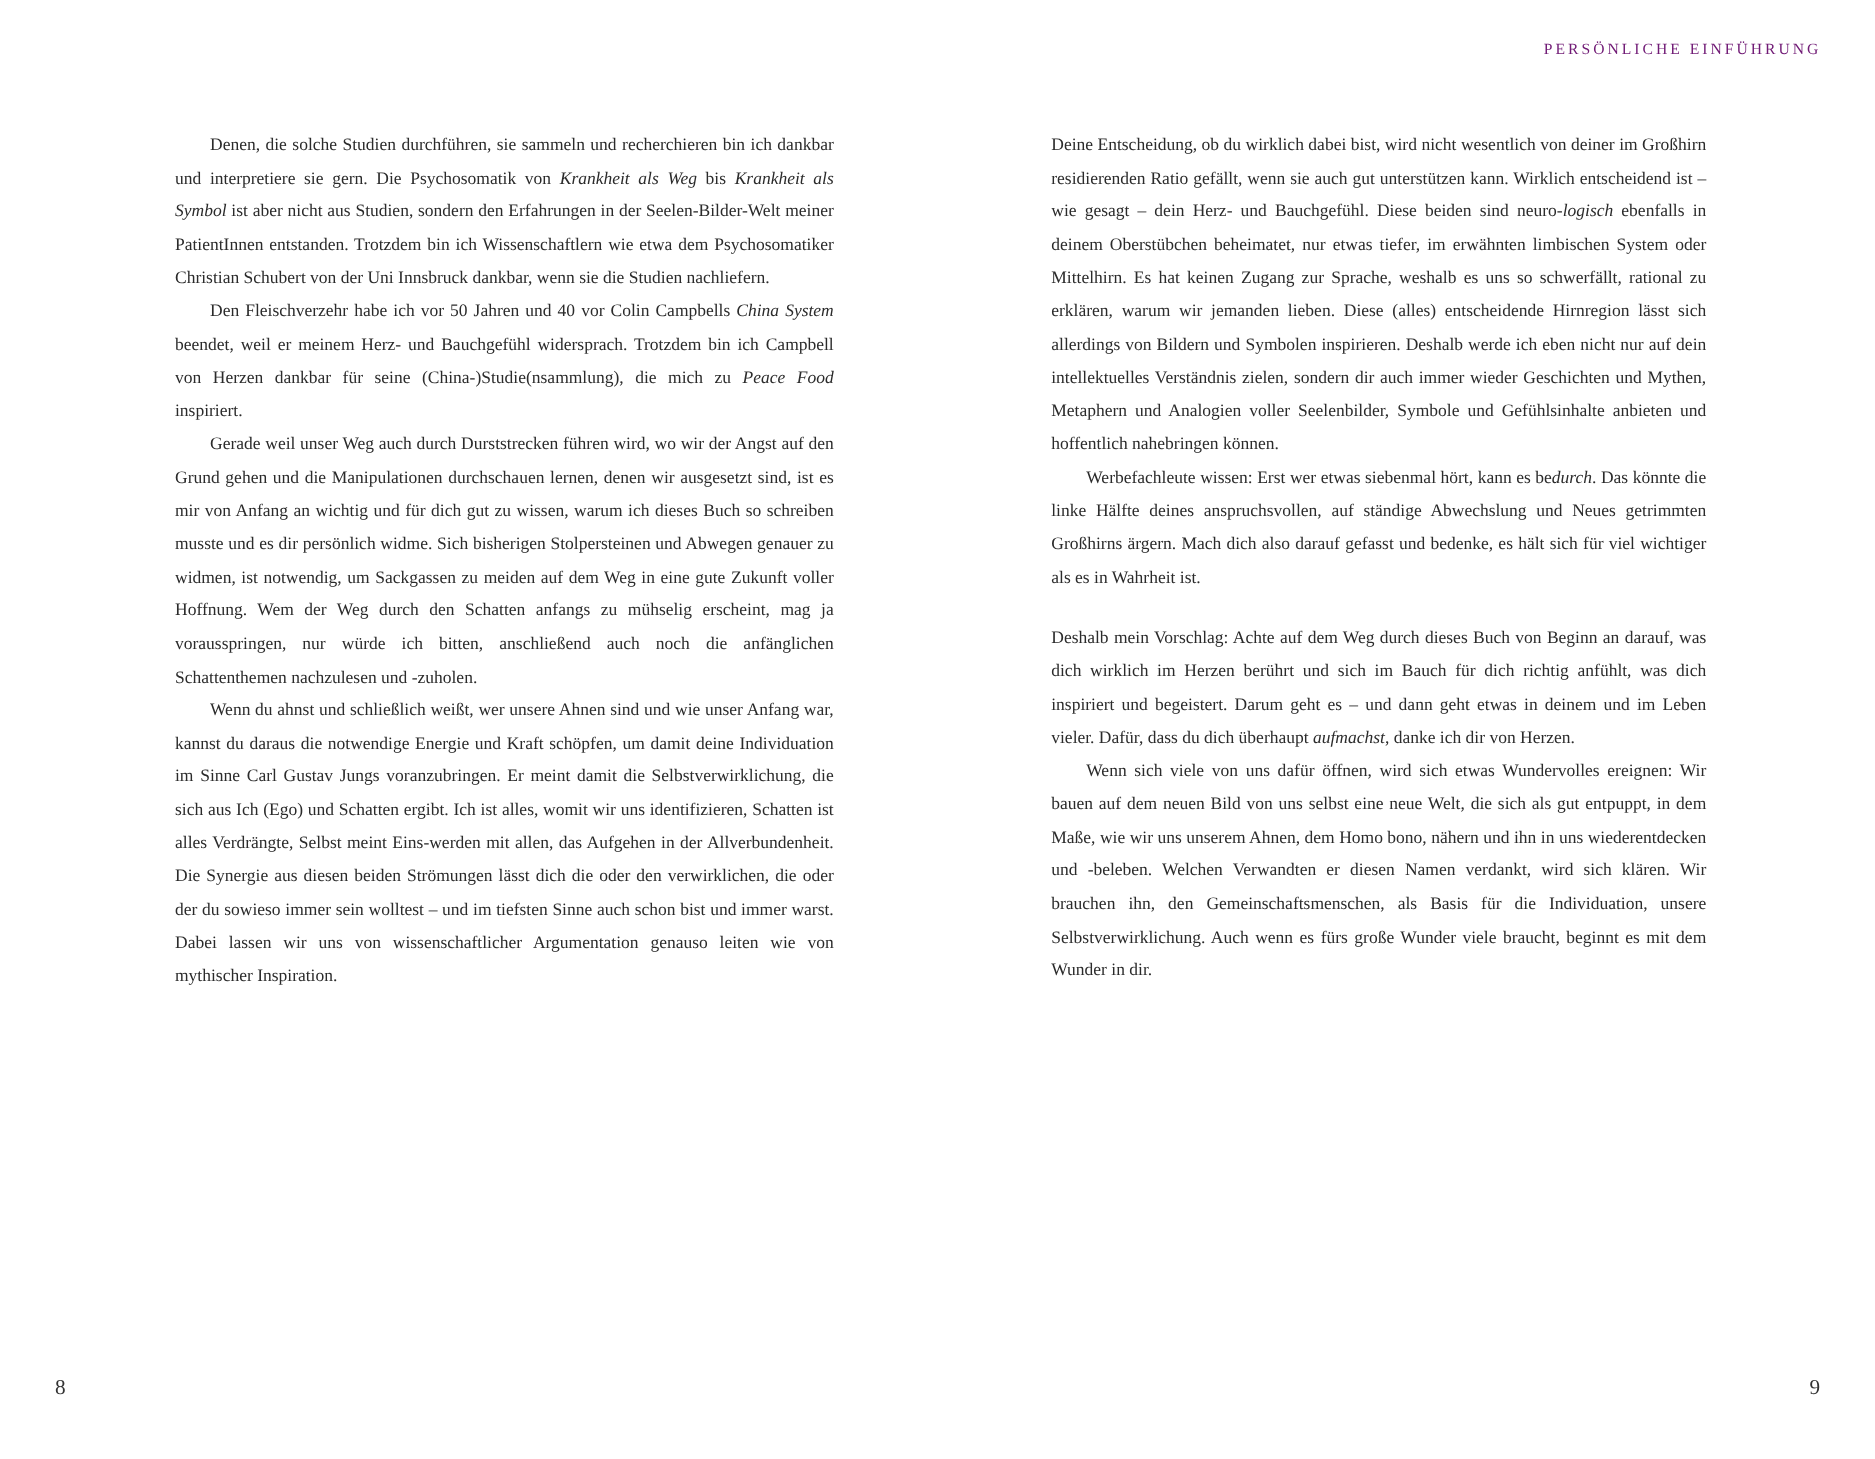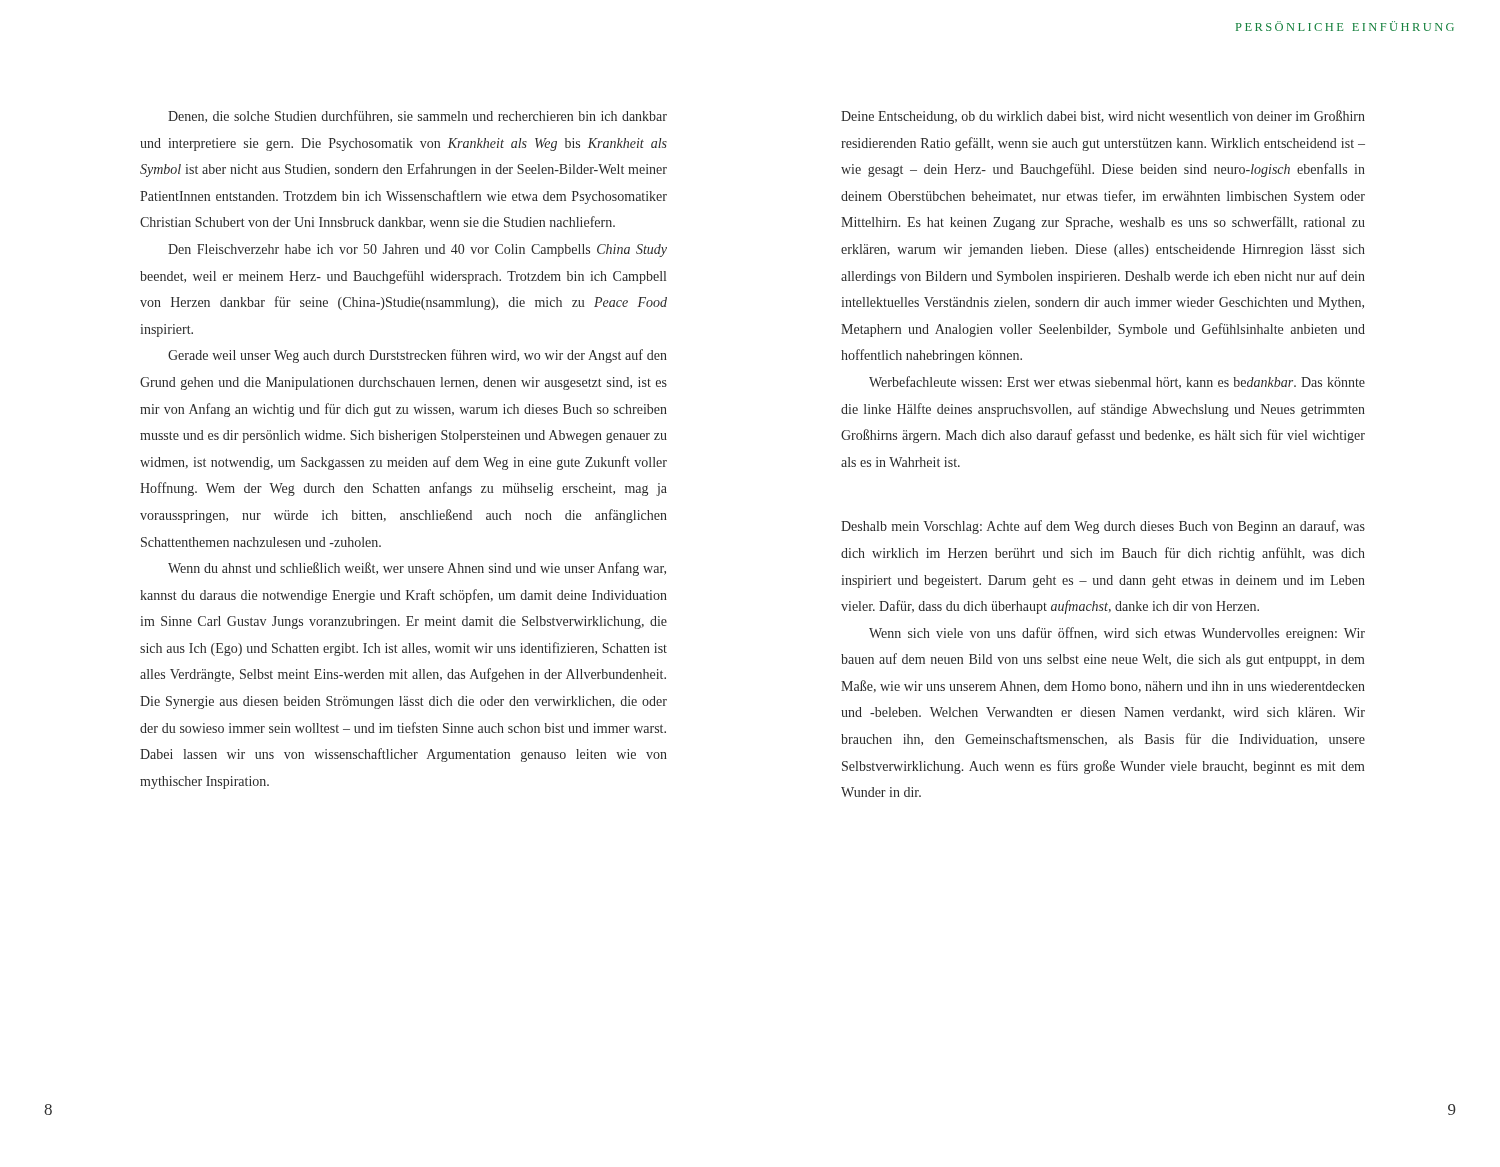--- a/index.html
+++ b/index.html
@@ -42,59 +42,59 @@
   .para {
     margin: 0;
     padding: 0;
     font-size: 14px;
     line-height: 26.6px;
     text-align: justify;
     hyphens: auto;
     -webkit-hyphens: auto;
   }
   .para.indent { text-indent: 28px; }
-  .para.space-before { margin-top: 38px; }
+  .para.space-before { margin-top: 22px; }
   .para em { font-style: italic; }
   .running-header {
     position: absolute;
-    top: 20px;
+    top: 32px;
     right: 43px;
     font-size: 12.5px;
     letter-spacing: 2.4px;
-    color: #15803d;
+    color: #701a75;
     white-space: nowrap;
   }
   .page-number {
     position: absolute;
     top: 1100px;
     font-size: 17px;
     color: #333333;
   }
   .page-number-left { left: 44px; }
   .page-number-right { right: 44px; }
 </style>
 </head>
 <body>
 
 <div class="spread">
 
   <section class="page page-left">
     <div class="text-block">
         <p class="para indent"><span>Denen, die solche Studien durchführen, sie sammeln und recherchieren bin ich dankbar und interpretiere sie gern. Die Psychosomatik von </span><em>Krankheit als Weg</em><span> bis </span><em>Krankheit als Symbol</em><span> ist aber nicht aus Studien, sondern den Erfahrungen in der Seelen-Bilder-Welt meiner PatientInnen entstanden. Trotzdem bin ich Wissenschaftlern wie etwa dem Psychosomatiker Christian Schubert von der Uni Innsbruck dankbar, wenn sie die Studien nachliefern.</span></p>
-        <p class="para indent"><span>Den Fleischverzehr habe ich vor 50 Jahren und 40 vor Colin Campbells </span><em>China Study</em><span> beendet, weil er meinem Herz- und Bauchgefühl widersprach. Trotzdem bin ich Campbell von Herzen dankbar für seine (China-)Studie(nsammlung), die mich zu </span><em>Peace Food</em><span> inspiriert.</span></p>
+        <p class="para indent"><span>Den Fleischverzehr habe ich vor 50 Jahren und 40 vor Colin Campbells </span><em>China System</em><span> beendet, weil er meinem Herz- und Bauchgefühl widersprach. Trotzdem bin ich Campbell von Herzen dankbar für seine (China-)Studie(nsammlung), die mich zu </span><em>Peace Food</em><span> inspiriert.</span></p>
         <p class="para indent"><span>Gerade weil unser Weg auch durch Durststrecken führen wird, wo wir der Angst auf den Grund gehen und die Manipulationen durchschauen lernen, denen wir ausgesetzt sind, ist es mir von Anfang an wichtig und für dich gut zu wissen, warum ich dieses Buch so schreiben musste und es dir persönlich widme. Sich bisherigen Stolpersteinen und Abwegen genauer zu widmen, ist notwendig, um Sackgassen zu meiden auf dem Weg in eine gute Zukunft voller Hoffnung. Wem der Weg durch den Schatten anfangs zu mühselig erscheint, mag ja vorausspringen, nur würde ich bitten, anschließend auch noch die anfänglichen Schattenthemen nachzulesen und -zuholen.</span></p>
         <p class="para indent"><span>Wenn du ahnst und schließlich weißt, wer unsere Ahnen sind und wie unser Anfang war, kannst du daraus die notwendige Energie und Kraft schöpfen, um damit deine Individuation im Sinne Carl Gustav Jungs voranzubringen. Er meint damit die Selbstverwirklichung, die sich aus Ich (Ego) und Schatten ergibt. Ich ist alles, womit wir uns identifizieren, Schatten ist alles Verdrängte, Selbst meint Eins-werden mit allen, das Aufgehen in der Allverbundenheit. Die Synergie aus diesen beiden Strömungen lässt dich die oder den verwirklichen, die oder der du sowieso immer sein wolltest – und im tiefsten Sinne auch schon bist und immer warst. Dabei lassen wir uns von wissenschaftlicher Argumentation genauso leiten wie von mythischer Inspiration.</span></p>
       </div>
     <div class="page-number page-number-left">8</div>
   </section>
 
   <section class="page page-right">
     <div class="running-header">PERSÖNLICHE EINFÜHRUNG</div>
     <div class="text-block">
         <p class="para"><span>Deine Entscheidung, ob du wirklich dabei bist, wird nicht wesentlich von deiner im Großhirn residierenden Ratio gefällt, wenn sie auch gut unterstützen kann. Wirklich entscheidend ist – wie gesagt – dein Herz- und Bauchgefühl. Diese beiden sind neuro-</span><em>logisch</em><span> ebenfalls in deinem Oberstübchen beheimatet, nur etwas tiefer, im erwähnten limbischen System oder Mittelhirn. Es hat keinen Zugang zur Sprache, weshalb es uns so schwerfällt, rational zu erklären, warum wir jemanden lieben. Diese (alles) entscheidende Hirnregion lässt sich allerdings von Bildern und Symbolen inspirieren. Deshalb werde ich eben nicht nur auf dein intellektuelles Verständnis zielen, sondern dir auch immer wieder Geschichten und Mythen, Metaphern und Analogien voller Seelenbilder, Symbole und Gefühlsinhalte anbieten und hoffentlich nahebringen können.</span></p>
-        <p class="para indent"><span>Werbefachleute wissen: Erst wer etwas siebenmal hört, kann es be</span><em>dankbar</em><span>. Das könnte die linke Hälfte deines anspruchsvollen, auf ständige Abwechslung und Neues getrimmten Großhirns ärgern. Mach dich also darauf gefasst und bedenke, es hält sich für viel wichtiger als es in Wahrheit ist.</span></p>
+        <p class="para indent"><span>Werbefachleute wissen: Erst wer etwas siebenmal hört, kann es be</span><em>durch</em><span>. Das könnte die linke Hälfte deines anspruchsvollen, auf ständige Abwechslung und Neues getrimmten Großhirns ärgern. Mach dich also darauf gefasst und bedenke, es hält sich für viel wichtiger als es in Wahrheit ist.</span></p>
         <p class="para space-before"><span>Deshalb mein Vorschlag: Achte auf dem Weg durch dieses Buch von Beginn an darauf, was dich wirklich im Herzen berührt und sich im Bauch für dich richtig anfühlt, was dich inspiriert und begeistert. Darum geht es – und dann geht etwas in deinem und im Leben vieler. Dafür, dass du dich überhaupt </span><em>aufmachst</em><span>, danke ich dir von Herzen.</span></p>
         <p class="para indent"><span>Wenn sich viele von uns dafür öffnen, wird sich etwas Wundervolles ereignen: Wir bauen auf dem neuen Bild von uns selbst eine neue Welt, die sich als gut entpuppt, in dem Maße, wie wir uns unserem Ahnen, dem Homo bono, nähern und ihn in uns wiederentdecken und -beleben. Welchen Verwandten er diesen Namen verdankt, wird sich klären. Wir brauchen ihn, den Gemeinschaftsmenschen, als Basis für die Individuation, unsere Selbstverwirklichung. Auch wenn es fürs große Wunder viele braucht, beginnt es mit dem Wunder in dir.</span></p>
       </div>
     <div class="page-number page-number-right">9</div>
   </section>
 
 </div>
 
 </body></html>

